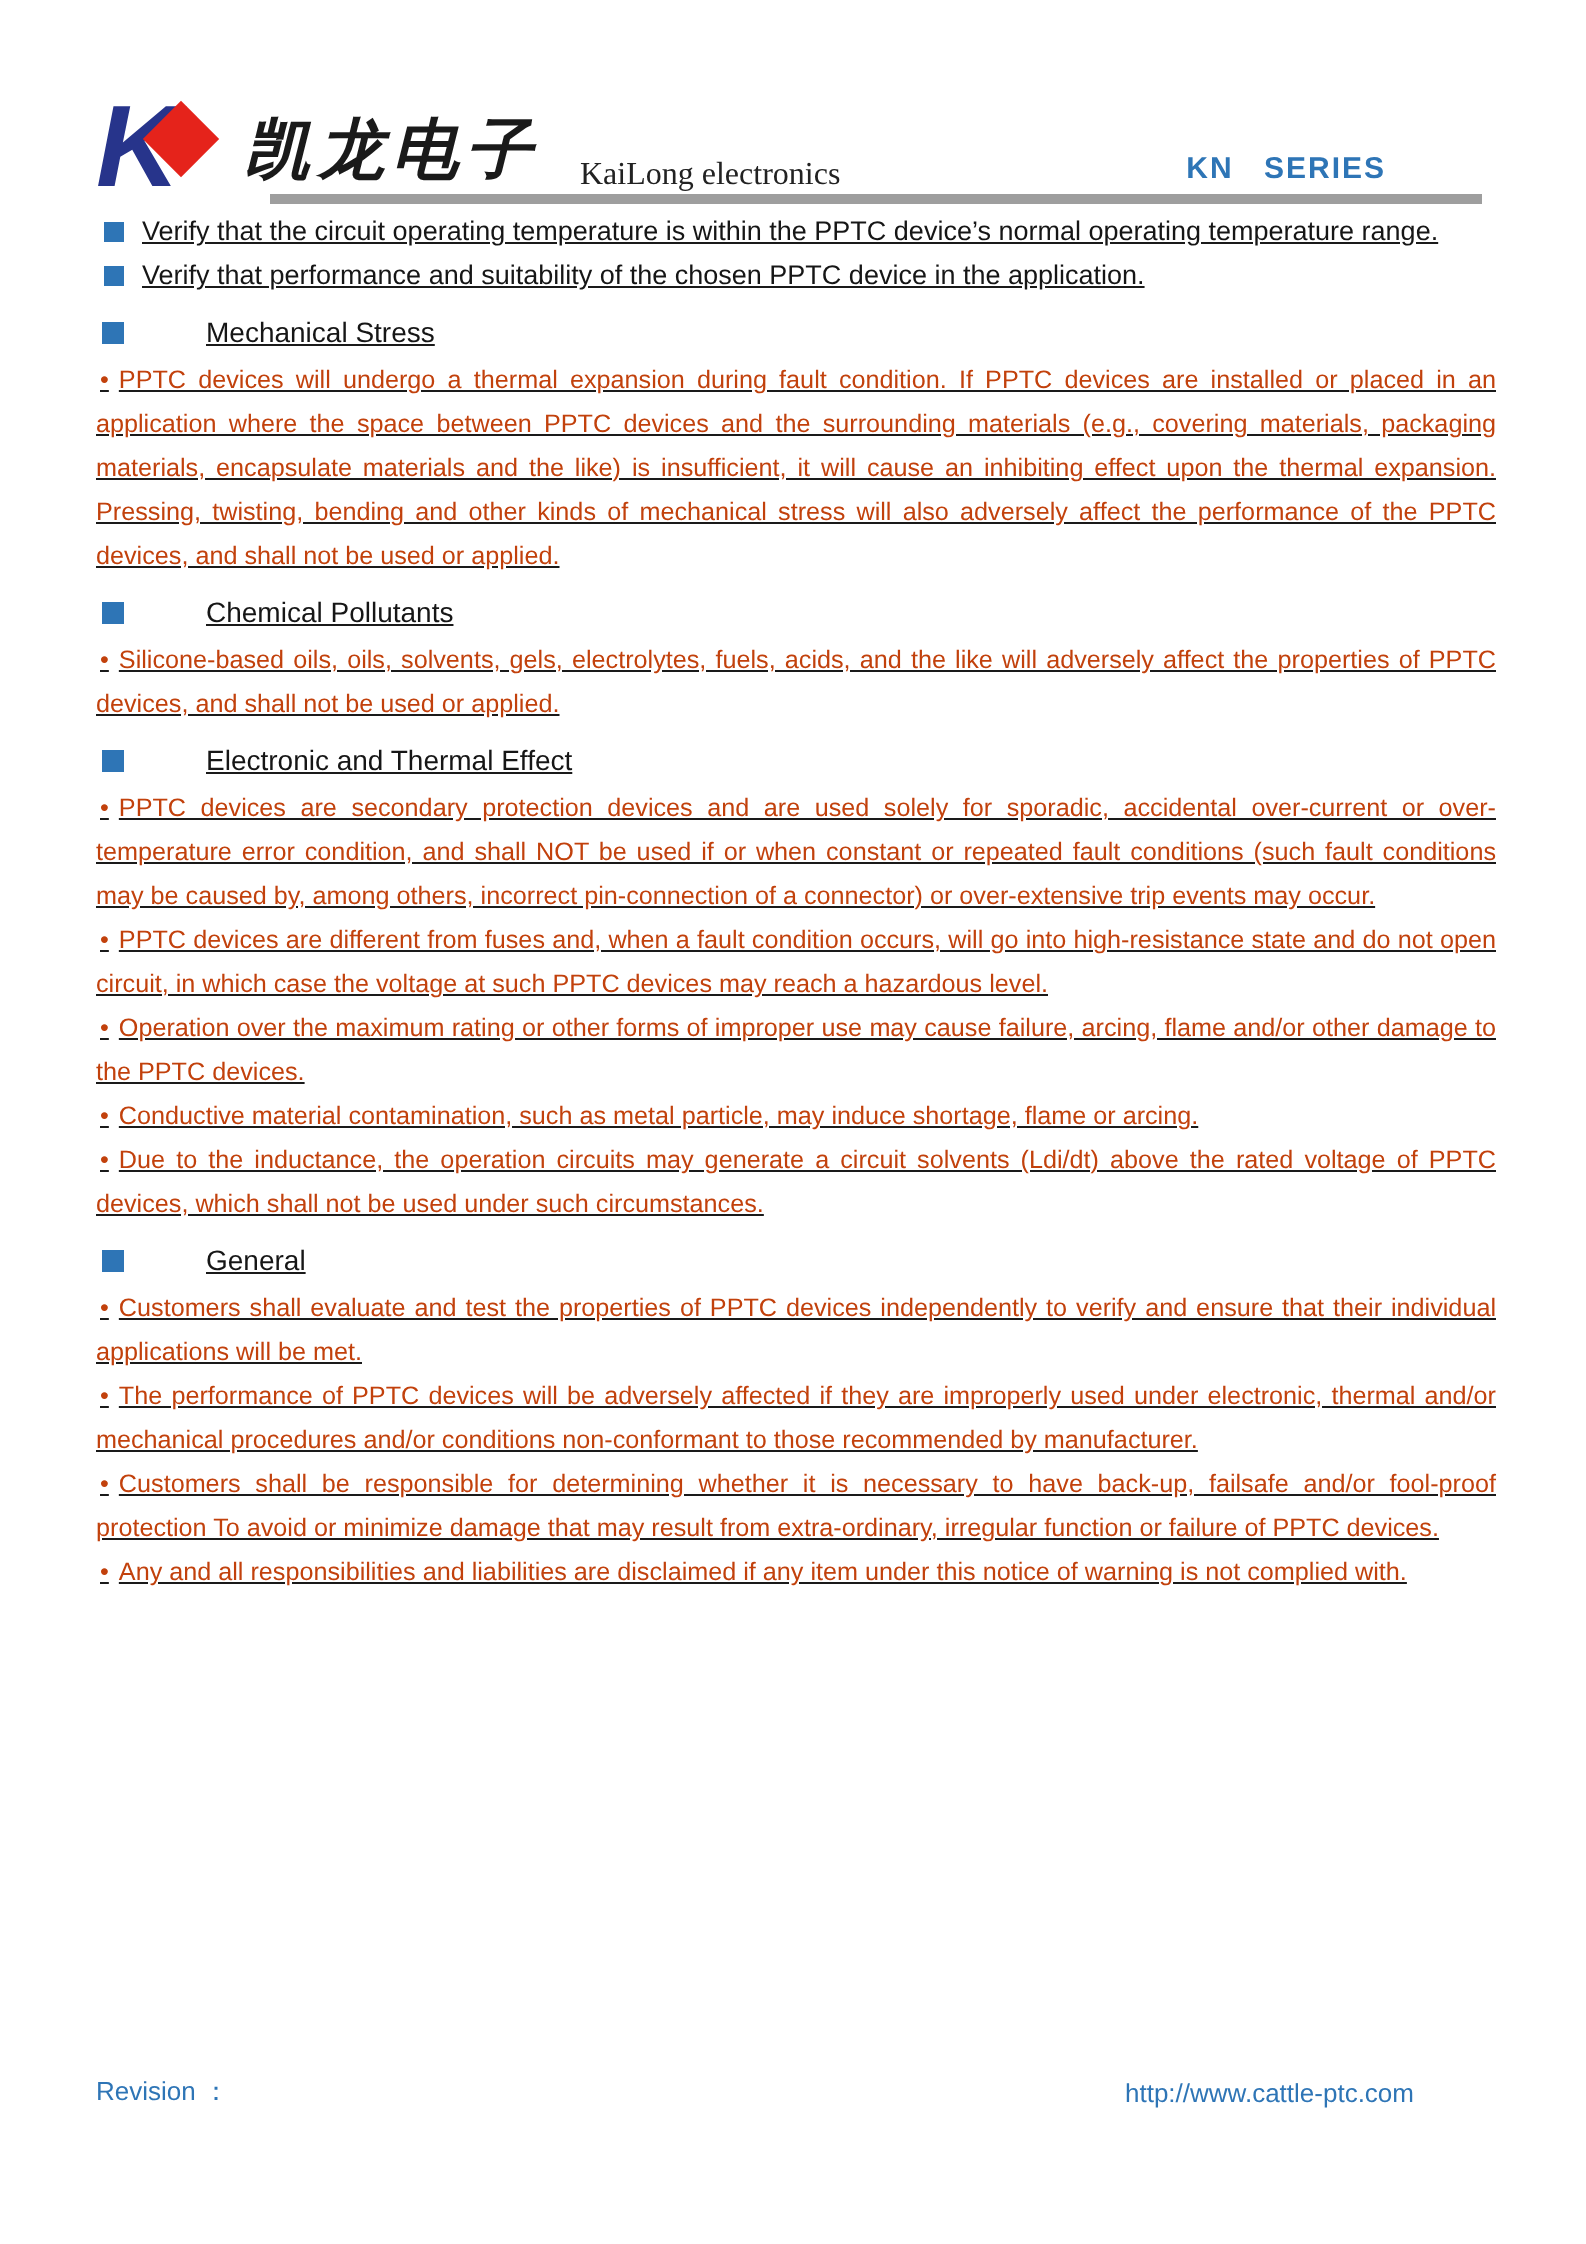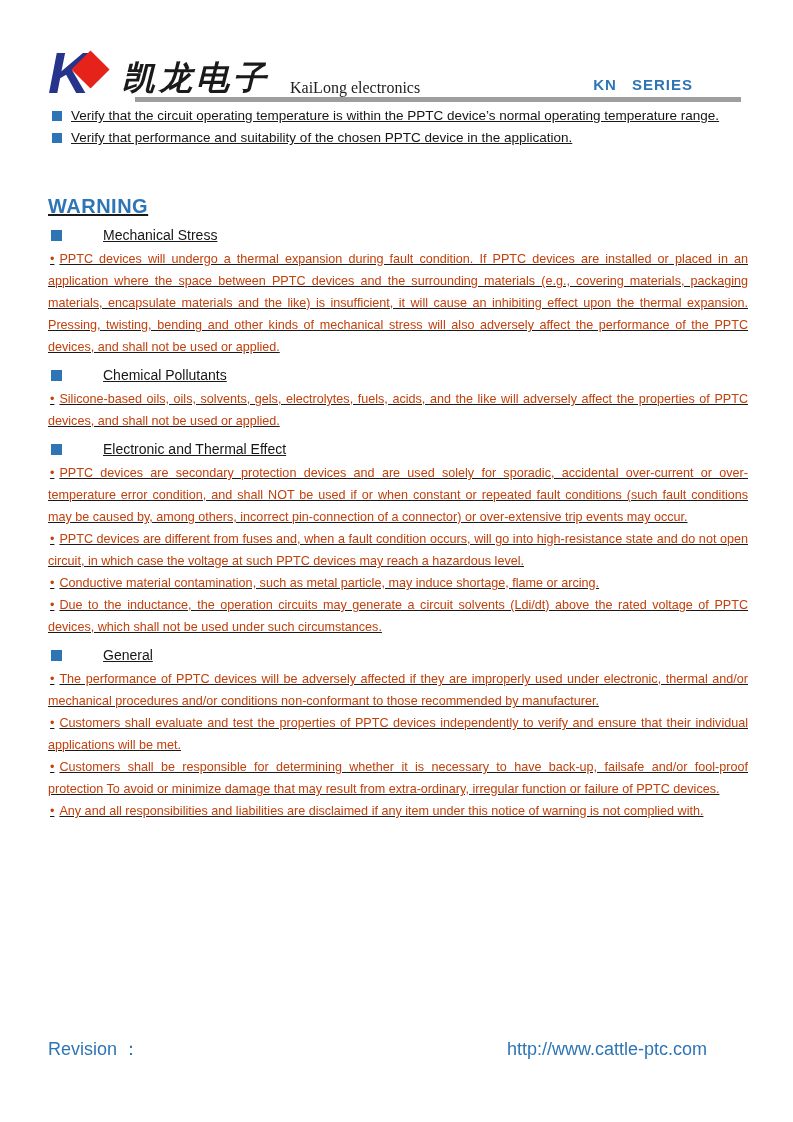--- a/index.html
+++ b/index.html
@@ -21,21 +21,21 @@
   }
   .page { position: absolute; inset: 0; }
 
   
   .header { position: absolute; left: 48px; top: 44px; right: 48px; height: 60px; }
   .logo-row { display: flex; align-items: flex-end; }
   .logo-mark { flex: none; width: 66px; height: 54px; }
   .brand-cn {
     font-size: 33px; font-weight: bold; font-style: italic;
     letter-spacing: 4px; margin: 0 0 4px 8px; line-height: 1;
-    font-family: Liberation Sans, sans-serif;
+    font-family: Liberation Mono, monospace;
   }
   .brand-en {
     font-family: "Liberation Serif", serif;
     font-size: 16px; margin: 0 0 1px 20px; line-height: 1.1; color: #222;
   }
   .series-label {
     position: absolute; right: 52px; bottom: 11px;
     color: var(--accent); font-weight: bold; font-size: 15px;
     letter-spacing: 1px; word-spacing: 10px;
   }
@@ -66,21 +66,21 @@
   .para {
     margin: 0; font-size: 12.6px; line-height: 22px; color: #c2410c;
     text-align: justify;
   }
   .para .dot { margin: 0 5px 0 2px; }
 
   
   .footer {
     position: absolute; left: 48px; right: 86px; top: 1037px;
     display: flex; justify-content: space-between; align-items: center;
-    color: var(--accent); font-size: 18px;
+    color: var(--accent); font-size: 13px;
   }
   .footer a { color: var(--accent); text-decoration: none; padding-left: 13px; }
 </style>
 </head>
 <body>
 
 <div class="page">
 
   <div class="header">
     <div class="logo-row">
@@ -101,21 +101,20 @@
         <div class="intro-item">
         <span class="sq"></span>
         <span>Verify that the circuit operating temperature is within the PPTC device’s normal operating temperature range.</span>
       </div>
         <div class="intro-item">
         <span class="sq"></span>
         <span>Verify that performance and suitability of the chosen PPTC device in the application.</span>
       </div>
       </div>
 
-    <div class="warning-title">WARNING</div>
 
     <div>
       <div class="section-title">
         <span class="sq2"></span>
         <span>Mechanical Stress</span>
       </div>
       <div>
           <p class="para"><span class="dot">•</span><span>PPTC devices will undergo a thermal expansion during fault condition. If PPTC devices are installed or placed in an application where the space between PPTC devices and the surrounding materials (e.g., covering materials, packaging materials, encapsulate materials and the like) is insufficient, it will cause an inhibiting effect upon the thermal expansion. Pressing, twisting, bending and other kinds of mechanical stress will also adversely affect the performance of the PPTC devices, and shall not be used or applied.</span></p>
         </div>
     </div>
@@ -131,33 +130,34 @@
     </div>
 
     <div>
       <div class="section-title">
         <span class="sq2"></span>
         <span>Electronic and Thermal Effect</span>
       </div>
       <div>
           <p class="para"><span class="dot">•</span><span>PPTC devices are secondary protection devices and are used solely for sporadic, accidental over-current or over-temperature error condition, and shall NOT be used if or when constant or repeated fault conditions (such fault conditions may be caused by, among others, incorrect pin-connection of a connector) or over-extensive trip events may occur.</span></p>
           <p class="para"><span class="dot">•</span><span>PPTC devices are different from fuses and, when a fault condition occurs, will go into high-resistance state and do not open circuit, in which case the voltage at such PPTC devices may reach a hazardous level.</span></p>
+          <p class="para"><span class="dot">•</span><span>Operation over the maximum rating or other forms of improper use may cause failure, arcing, flame and/or other damage to the PPTC devices.</span></p>
           <p class="para"><span class="dot">•</span><span>Conductive material contamination, such as metal particle, may induce shortage, flame or arcing.</span></p>
           <p class="para"><span class="dot">•</span><span>Due to the inductance, the operation circuits may generate a circuit solvents (Ldi/dt) above the rated voltage of PPTC devices, which shall not be used under such circumstances.</span></p>
         </div>
     </div>
 
     <div>
       <div class="section-title">
         <span class="sq2"></span>
         <span>General</span>
       </div>
       <div>
+          <p class="para"><span class="dot">•</span><span>Customers shall evaluate and test the properties of PPTC devices independently to verify and ensure that their individual applications will be met.</span></p>
           <p class="para"><span class="dot">•</span><span>The performance of PPTC devices will be adversely affected if they are improperly used under electronic, thermal and/or mechanical procedures and/or conditions non-conformant to those recommended by manufacturer.</span></p>
-          <p class="para"><span class="dot">•</span><span>Customers shall evaluate and test the properties of PPTC devices independently to verify and ensure that their individual applications will be met.</span></p>
           <p class="para"><span class="dot">•</span><span>Customers shall be responsible for determining whether it is necessary to have back-up, failsafe and/or fool-proof protection To avoid or minimize damage that may result from extra-ordinary, irregular function or failure of PPTC devices.</span></p>
           <p class="para"><span class="dot">•</span><span>Any and all responsibilities and liabilities are disclaimed if any item under this notice of warning is not complied with.</span></p>
         </div>
     </div>
 
   </div>
 
   <div class="footer">
     <span>Revision ：</span>
     <a href="#">http://www.cattle-ptc.com</a>

